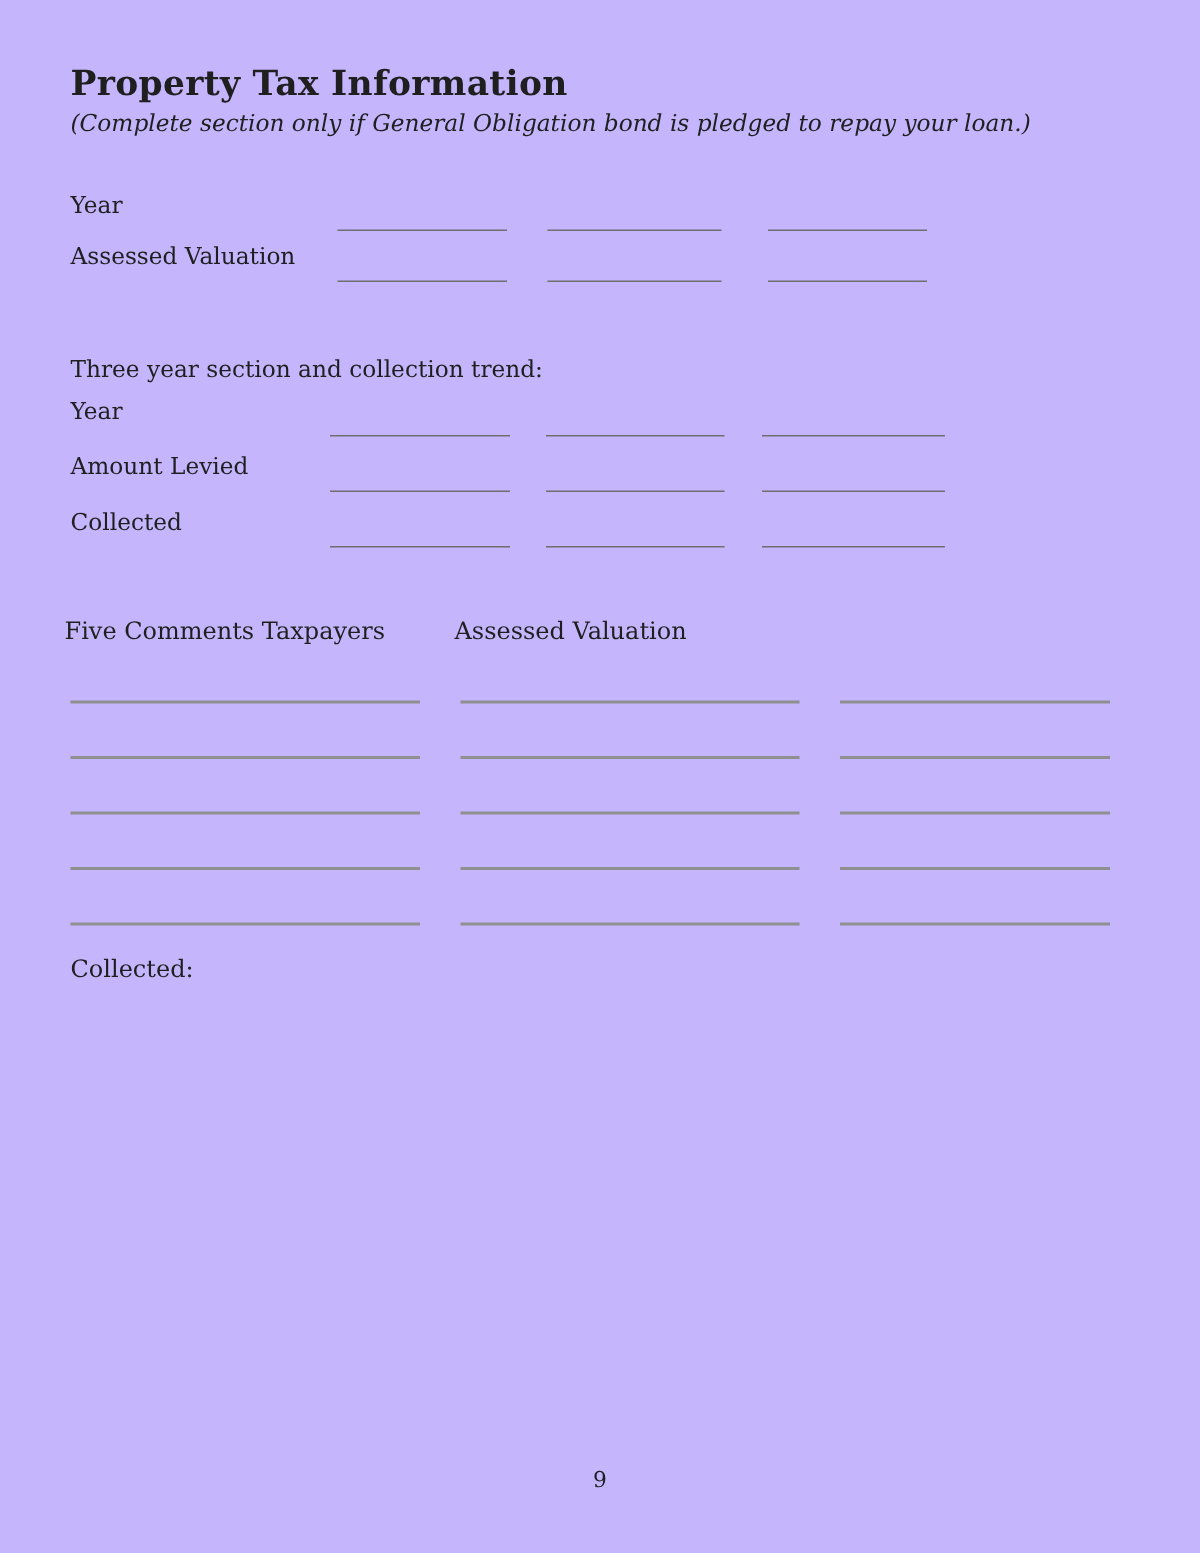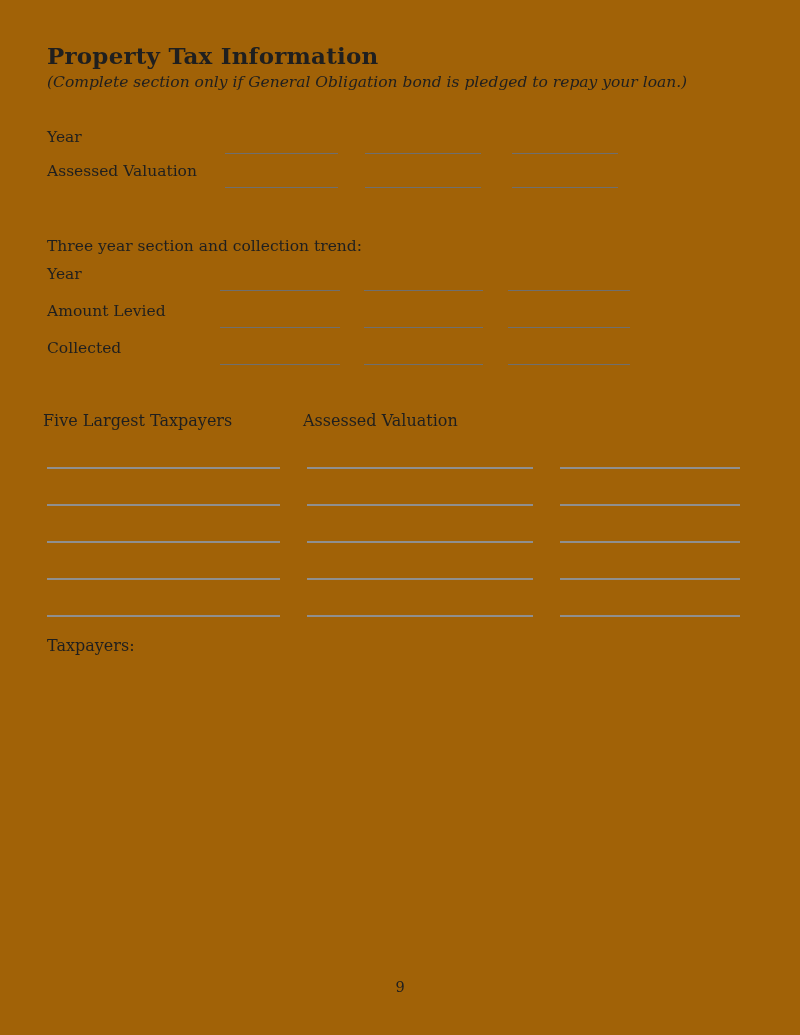--- a/index.html
+++ b/index.html
@@ -1,19 +1,19 @@
 <!DOCTYPE html>
 <html><head>
 <meta charset="utf-8">
 <style>
   html, body { margin:0; padding:0; background:#ffffff; }
   .page {
     position:relative;
     width:800px; height:1035px;
-    background:#a16207;
+    background:#c4b5fd;
     color:#1f1f1f;
     font-family:"DejaVu Serif", serif;
     overflow:hidden;
   }
 
   
   .doc-title {
     position:absolute; left:47px; top:42px;
     font-size:23px; font-weight:bold; letter-spacing:0.2px;
     margin:0;
@@ -139,21 +139,21 @@
     <div class="trend-row lev-row-3">
       <div class="trend-label">Collected</div>
       <input type="text" class="blank lev-b1" style="">
       <input type="text" class="blank lev-b2" style="">
       <input type="text" class="blank lev-b3" style="">
     </div>
   </div>
 
   <div class="taxpayers-section">
     <div class="taxpayers-header">
-      <div class="col-header">Five Largest Taxpayers</div>
+      <div class="col-header">Five Comments Taxpayers</div>
       <div class="col-header">Assessed Valuation</div>
     </div>
 
     <div class="taxpayers-rows">
       <div class="taxpayer-row">
         <input type="text" class="tblank tp-c1" style="">
         <input type="text" class="tblank tp-c2" style="">
         <input type="text" class="tblank tp-c3" style="">
       </div>
       <div class="taxpayer-row">
@@ -172,17 +172,17 @@
         <input type="text" class="tblank tp-c3" style="">
       </div>
       <div class="taxpayer-row">
         <input type="text" class="tblank tp-c1" style="">
         <input type="text" class="tblank tp-c2" style="">
         <input type="text" class="tblank tp-c3" style="">
       </div>
     </div>
   </div>
 
-  <div class="comments-label">Taxpayers:</div>
+  <div class="comments-label">Collected:</div>
 
   <div class="page-number">9</div>
 
 </div>
 
 </body></html>

